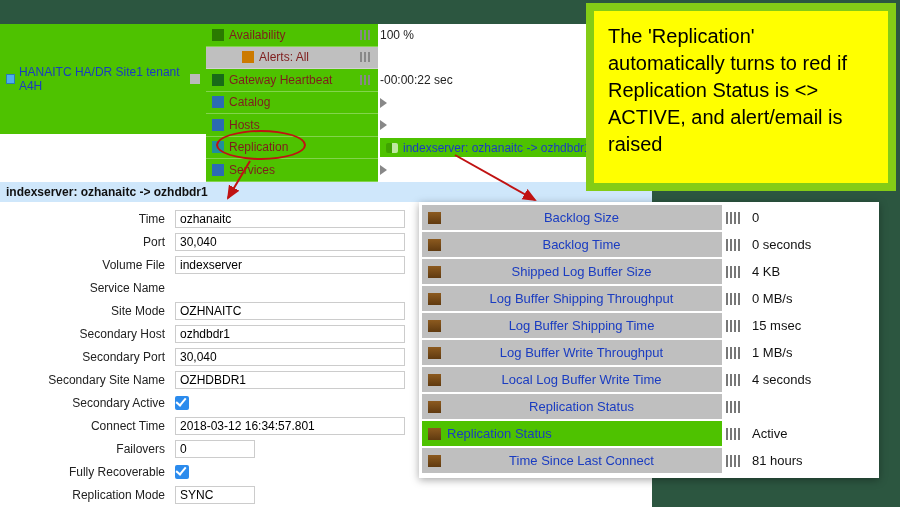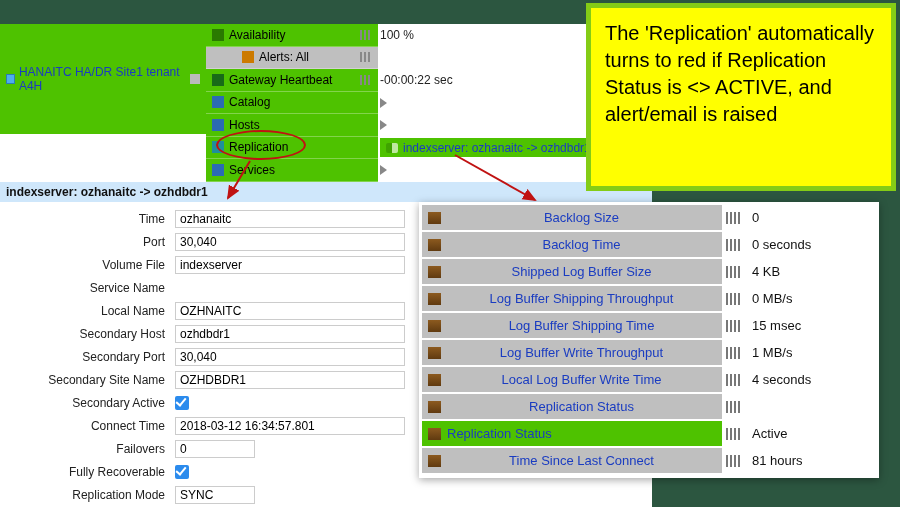--- a/index.html
+++ b/index.html
@@ -8,21 +8,21 @@
 .top-area { display: flex; background: #fff; width: 652px; }
 .left-cell { width: 206px; height: 110px; background: #4ec200; display: flex; align-items: center; justify-content: center; padding: 6px; }
 .left-cell a { color: #1a3cc1; text-decoration: none; font-size: 12px; display: flex; align-items: center; gap: 4px; }
 .square-blue { width: 10px; height: 10px; background: #4eaeee; display: inline-block; border: 1px solid #2b7cb3; }
 .mini-icon { width: 12px; height: 10px; background: #bbb; display: inline-block; margin-left: 6px; }
 .mid-col { width: 172px; }
 .row-item { height: 22.5px; width: 172px; display: flex; align-items: center; padding: 0 6px; font-size: 12px; border-bottom: 1px solid rgba(255,255,255,0.3); }
 .row-green { background: #4ec200; }
 .row-gray { background: #bfbfbf; padding-left: 36px; }
 .row-item .ic { width: 12px; height: 12px; margin-right: 5px; flex-shrink: 0; }
-.row-item a { color: #000000; text-decoration: none; flex: 1; }
+.row-item a { color: #7f1d1d; text-decoration: none; flex: 1; }
 .row-item .bars { margin-left: auto; width: 12px; height: 10px; background: repeating-linear-gradient(90deg,#888 0 2px,transparent 2px 4px); }
 .right-col { width: 274px; background: #fff; }
 .val-cell { height: 22.5px; display: flex; align-items: center; padding-left: 2px; font-size: 12px; color: #222; }
 .tri { width: 0; height: 0; border-left: 7px solid #888; border-top: 5px solid transparent; border-bottom: 5px solid transparent; display: inline-block; }
 .repl-tag { background: #4ec200; display: inline-flex; align-items: center; gap: 5px; padding: 2px 6px; height: 19px; margin-right: 8px; }
 .repl-tag .dot2 { width: 12px; height: 10px; background: linear-gradient(90deg,#3fa300 50%,#bfe9a0 50%); border-radius: 2px; }
 .repl-tag a { color: #1a3cc1; text-decoration: none; font-size: 12px; }
 .repl-tag .mi { width: 10px; height: 9px; background: #ccc; }
 .header-bar { width: 652px; height: 20px; background: #cfe7fb; display: flex; align-items: center; padding-left: 6px; font-weight: bold; font-size: 12px; color: #111; }
 .details-area { width: 652px; background: #fff; display: flex; padding-top: 6px; }
@@ -36,21 +36,21 @@
 .chk::after { content: ""; position: absolute; left: 3px; top: 0px; width: 4px; height: 8px; border: solid #fff; border-width: 0 2px 2px 0; transform: rotate(40deg); }
 .metrics-panel { position: absolute; left: 419px; top: 202px; width: 460px; background: #fff; box-shadow: 0 2px 8px rgba(0,0,0,0.35); padding: 3px; }
 .metric-row { display: flex; align-items: center; height: 25px; margin-bottom: 2px; }
 .metric-label { flex: 0 0 300px; height: 25px; display: flex; align-items: center; padding: 0 6px; font-size: 13px; }
 .metric-label a { color: #1a3cc1; text-decoration: none; flex: 1; }
 .metric-label .mic { width: 13px; height: 12px; margin-right: 6px; flex-shrink: 0; }
 .mg-bg { background: #bfbfbf; text-align: center; }
 .mg-gr { background: #4ec200; }
 .metric-bars { width: 14px; height: 12px; background: repeating-linear-gradient(90deg,#777 0 2px,transparent 2px 4px); margin: 0 8px 0 4px; }
 .metric-val { font-size: 13px; color: #111; padding-left: 4px; }
-.callout { position: absolute; left: 586px; top: 3px; width: 310px; height: 188px; background: #ffff00; border: 5px solid #84cc16; padding: 12px 14px; font-size: 20px; line-height: 1.35; color: #000; }
+.callout { position: absolute; left: 586px; top: 3px; width: 310px; height: 188px; background: #ffff00; border: 8px solid #84cc16; padding: 12px 14px; font-size: 20px; line-height: 1.35; color: #000; }
 .ellipse { position: absolute; left: 216px; top: 130px; width: 90px; height: 30px; border: 2px solid #c01212; border-radius: 50%; pointer-events: none; }
 .arrow-svg { position: absolute; pointer-events: none; }
 .ic-green { background: #2a7a00; }
 .ic-orange { background: #cc7a00; }
 .ic-teal { background: #1f8f9c; }
 .ic-blue { background: #2b6bb3; }
 .ic-dgreen { background: #186b18; }
 .mic-build { background: linear-gradient(#8c5a1f,#603a10); }
 </style>
 </head>
@@ -126,21 +126,21 @@
     </div>
 
     <div class="header-bar">indexserver: ozhanaitc -&gt; ozhdbdr1</div>
 
     <div class="details-area">
       <div class="detail-labels">
         <div>Time</div>
         <div>Port</div>
         <div>Volume File</div>
         <div>Service Name</div>
-        <div>Local Name</div>
+        <div>Site Mode</div>
         <div>Secondary Host</div>
         <div>Secondary Port</div>
         <div>Secondary Site Name</div>
         <div>Secondary Active</div>
         <div>Connect Time</div>
         <div>Failovers</div>
         <div>Fully Recoverable</div>
         <div>Replication Mode</div>
         <div>Replication Status</div>
 

